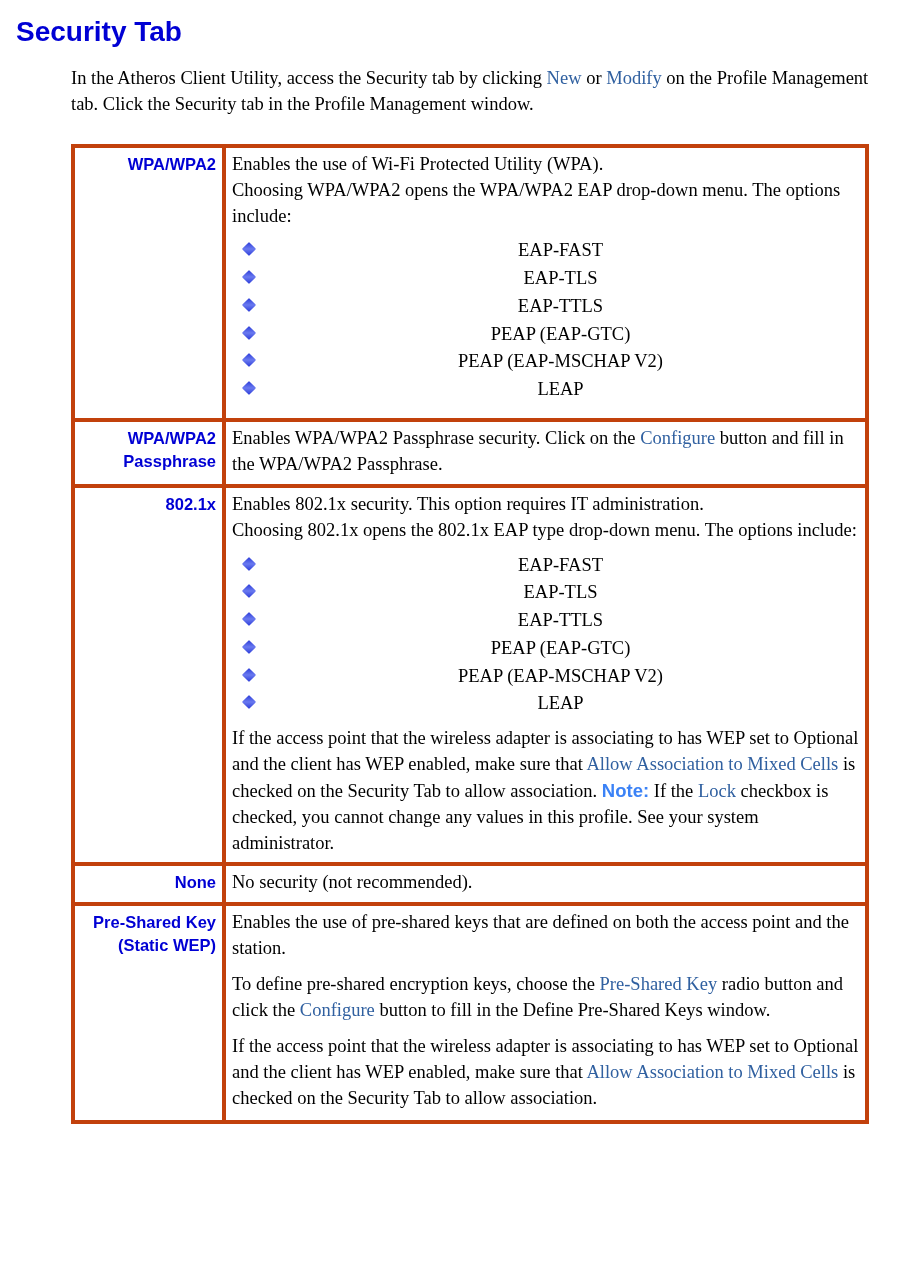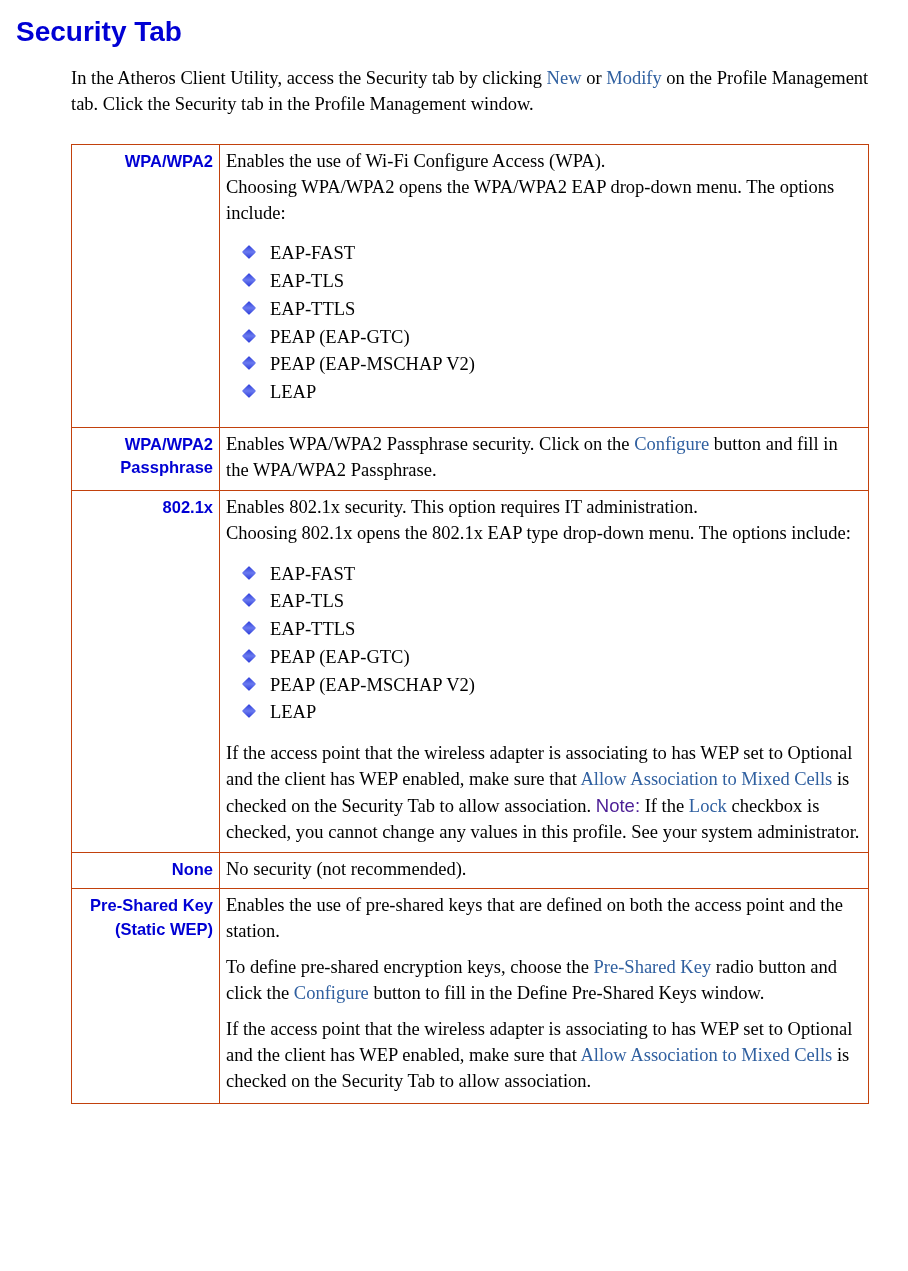--- a/index.html
+++ b/index.html
@@ -24,50 +24,51 @@
     }
     .intro p {
       margin: 0 0 26px 0;
     }
     a.doc-link, .doc-link {
       color: #3060a0;
       text-decoration: none;
     }
     .note-label {
       font-family: Arial, Helvetica, sans-serif;
-      font-weight: normal;
-      color: #4c1d95;
+      font-weight: bold;
+      color: #3b82f6;
       margin-top: 33px;
     }
     table.sec {
       border-collapse: collapse;
       width: 798px;
       margin: 0 0 0 55px;
       table-layout: fixed;
     }
     table.sec td, table.sec th {
-      border: 1px solid #c2410c;
+      border: 4px solid #c2410c;
       vertical-align: top;
       padding: 4px 6px 6px 6px;
       font-size: 18.5px;
       line-height: 1.4;
     }
     table.sec th {
       width: 135px;
       text-align: right;
       font-family: Arial, Helvetica, sans-serif;
       font-weight: bold;
       color: #0000d4;
       font-size: 16.5px;
       padding-top: 5px;
     }
     ul.bullet {
       list-style: none;
-      margin: 14px;
+      margin: 8px;
       padding: 0 0 0 2px;
+      text-align: center;
     }
     ul.bullet li {
       position: relative;
       padding-left: 28px;
       line-height: 1.5;
     }
     ul.bullet li::before {
       content: "";
       position: absolute;
       left: 2px;
@@ -94,21 +95,21 @@
   <p>
     <span>In the Atheros Client Utility, access the Security tab by clicking </span><a class="doc-link">New</a><span> or </span><a class="doc-link">Modify</a><span> on the Profile Management tab.  Click the Security tab in the Profile Management window.</span>
   </p>
 </div>
 
 <table class="sec">
   <tbody>
       <tr>
     <th>WPA/WPA2</th>
     <td class="cell">
-      <span>Enables the use of Wi-Fi Configure Access (WPA).</span><br>
+      <span>Enables the use of Wi-Fi Protected Utility (WPA).</span><br>
       <span>Choosing WPA/WPA2 opens the WPA/WPA2 EAP drop-down menu. The options include:</span>
       <ul class="bullet">
         <li>EAP-FAST</li>
         <li>EAP-TLS</li>
         <li>EAP-TTLS</li>
         <li>PEAP (EAP-GTC)</li>
         <li>PEAP (EAP-MSCHAP V2)</li>
         <li>LEAP</li>
       </ul>
     </td>

